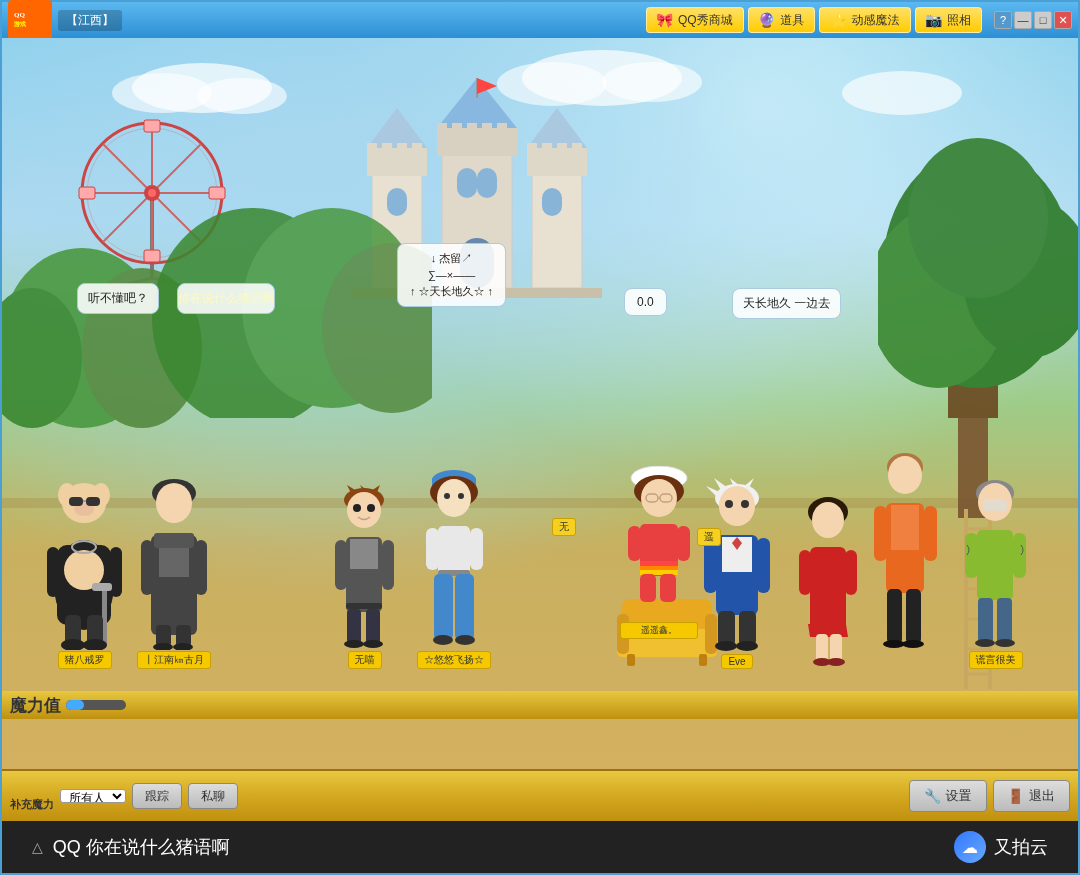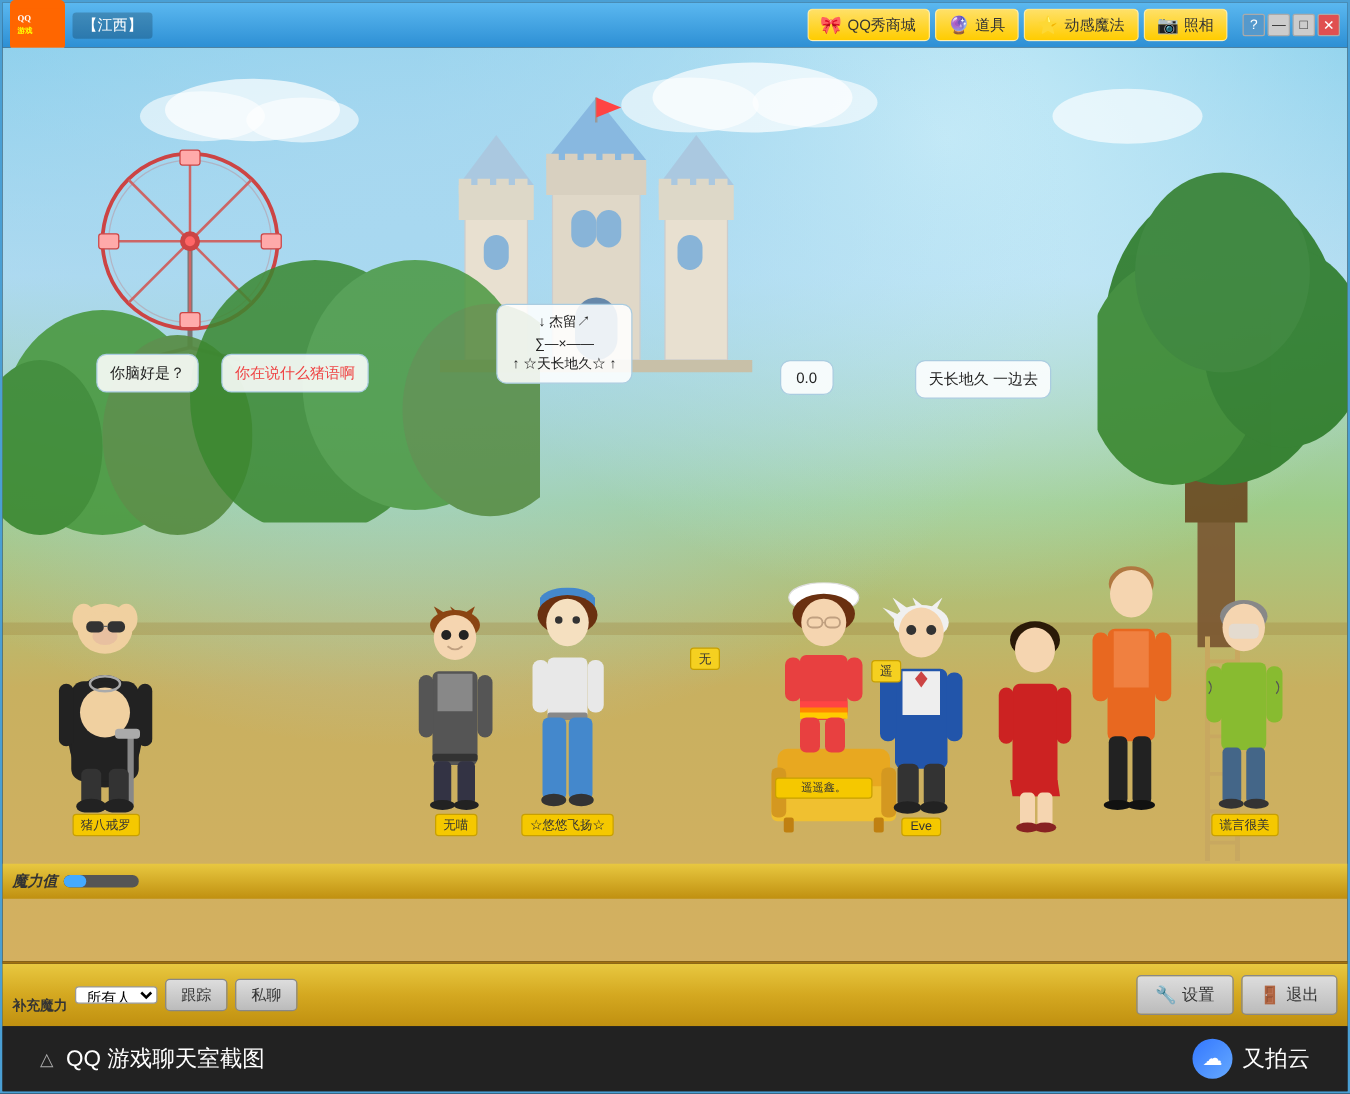--- a/index.html
+++ b/index.html
@@ -440,20 +440,44 @@
 
         <rect x="18" y="140" width="16" height="30" rx="5" fill="#333"></rect>
         <rect x="40" y="140" width="16" height="30" rx="5" fill="#333"></rect>
 
         <ellipse cx="26" cy="170" rx="12" ry="6" fill="#222"></ellipse>
         <ellipse cx="48" cy="170" rx="12" ry="6" fill="#222"></ellipse>
       </svg>
       <div class="nametag-label">猪八戒罗</div>
     </div>
 
+    <div class="char-slot" style="left:135px">
+      <svg width="70" height="175">
+
+        <ellipse cx="35" cy="18" rx="22" ry="14" fill="#333"></ellipse>
+
+        <ellipse cx="35" cy="28" rx="18" ry="20" fill="#f5d5b0"></ellipse>
+
+        <rect x="12" y="60" width="46" height="100" rx="6" fill="#444"></rect>
+
+        <rect x="20" y="62" width="30" height="40" fill="#666"></rect>
+
+        <rect x="15" y="58" width="40" height="15" rx="3" fill="#555"></rect>
+
+        <rect x="2" y="65" width="12" height="55" rx="6" fill="#444"></rect>
+        <rect x="56" y="65" width="12" height="55" rx="6" fill="#444"></rect>
+
+        <rect x="17" y="150" width="15" height="22" rx="4" fill="#333"></rect>
+        <rect x="37" y="150" width="15" height="22" rx="4" fill="#333"></rect>
+
+        <ellipse cx="24" cy="172" rx="10" ry="4" fill="#222"></ellipse>
+        <ellipse cx="44" cy="172" rx="10" ry="4" fill="#222"></ellipse>
+      </svg>
+      <div class="nametag-label">丨江南㎞古月</div>
+    </div>
 
     <div class="char-slot" style="left:330px">
       <svg width="65" height="165">
 
         <ellipse cx="32" cy="15" rx="20" ry="12" fill="#8b4513"></ellipse>
         <polygon points="20,10 15,0 28,8" fill="#8b4513"></polygon>
         <polygon points="32,8 28,0 36,6" fill="#8b4513"></polygon>
         <polygon points="44,10 48,0 36,8" fill="#8b4513"></polygon>
 
         <ellipse cx="32" cy="25" rx="17" ry="18" fill="#f5d5b0"></ellipse>
@@ -636,24 +660,24 @@
 
         <ellipse cx="22" cy="168" rx="10" ry="4" fill="#333"></ellipse>
         <ellipse cx="42" cy="168" rx="10" ry="4" fill="#333"></ellipse>
       </svg>
       <div class="nametag-label">谎言很美</div>
     </div>
 
     <div id="chat-bubble-area">
 
       <div style="position:absolute;top:195px;left:75px;background:rgba(255,255,255,0.88);border:1px solid #aacce0;border-radius:8px;padding:6px 10px;font-size:12px;color:#222;">
-        <span>你脑好是？</span>
+        <span>听不懂吧？</span>
       </div>
 
-      <div style="position:absolute;top:195px;left:175px;background:rgba(255,255,255,0.88);border:1px solid #aacce0;border-radius:8px;padding:6px 10px;font-size:12px;color:#ef4444;">
+      <div style="position:absolute;top:195px;left:175px;background:rgba(255,255,255,0.88);border:1px solid #aacce0;border-radius:8px;padding:6px 0;font-size:12px;color:#fef9c3;">
         <span>你在说什么猪语啊</span>
       </div>
 
       <div style="position:absolute;top:155px;left:395px;background:rgba(255,255,255,0.88);border:1px solid #aacce0;border-radius:8px;padding:6px 12px;font-size:11px;color:#222;text-align:center;line-height:1.5;">
         <div>↓ 杰留↗</div>
         <div>∑—×——</div>
         <div>↑ ☆天长地久☆ ↑</div>
       </div>
 
       <div style="position:absolute;top:200px;left:622px;background:rgba(255,255,255,0.88);border:1px solid #aacce0;border-radius:8px;padding:6px 12px;font-size:12px;color:#222;">
@@ -663,21 +687,21 @@
       <div style="position:absolute;top:200px;left:730px;background:rgba(255,255,255,0.88);border:1px solid #aacce0;border-radius:8px;padding:6px 10px;font-size:12px;color:#222;">
         <span>天长地久 一边去</span>
       </div>
 
       <div style="position:absolute;top:430px;left:550px;background:#f5d020;border:1px solid #c8a000;border-radius:3px;padding:1px 6px;font-size:10px;color:#333;">无</div>
       <div style="position:absolute;top:440px;left:695px;background:#f5d020;border:1px solid #c8a000;border-radius:3px;padding:1px 6px;font-size:10px;color:#333;">遥</div>
 
     </div>
 
     <div style="position:absolute;bottom:50px;left:0;right:0;height:28px;background:linear-gradient(180deg,#e8c840,#c09010);display:flex;align-items:center;padding:0 8px;gap:5px;">
-      <span style="font-size:12px;color:#333;font-weight:bold;font-style:italic;">魔力值</span>
+      <span style="font-size:17px;color:#333;font-weight:bold;">魔力值</span>
       <div style="width:60px;height:10px;background:#555;border-radius:5px;overflow:hidden;">
         <div style="width:30%;height:100%;background:#44aaff;border-radius:5px;"></div>
       </div>
     </div>
 
   </div>
 
   <div id="bottom-bar">
     <span style="font-size:11px;color:#333;font-weight:bold;white-space:nowrap;margin-top:16px;">补充魔力</span>
     <select id="target-select">
@@ -694,21 +718,21 @@
     </button>
     <button class="settings-btn">
       <span class="btn-icon">🚪</span>
       <span>退出</span>
     </button>
   </div>
 
   <div id="footer">
     <div id="footer-left">
       <span id="footer-triangle">△</span>
-      <span>QQ 游戏聊天室截图</span>
+      <span>QQ 你在说什么猪语啊</span>
     </div>
     <div id="footer-right">
       <div id="footer-logo-circle">
         <span>☁</span>
       </div>
       <span>又拍云</span>
     </div>
   </div>
 
 </div>

